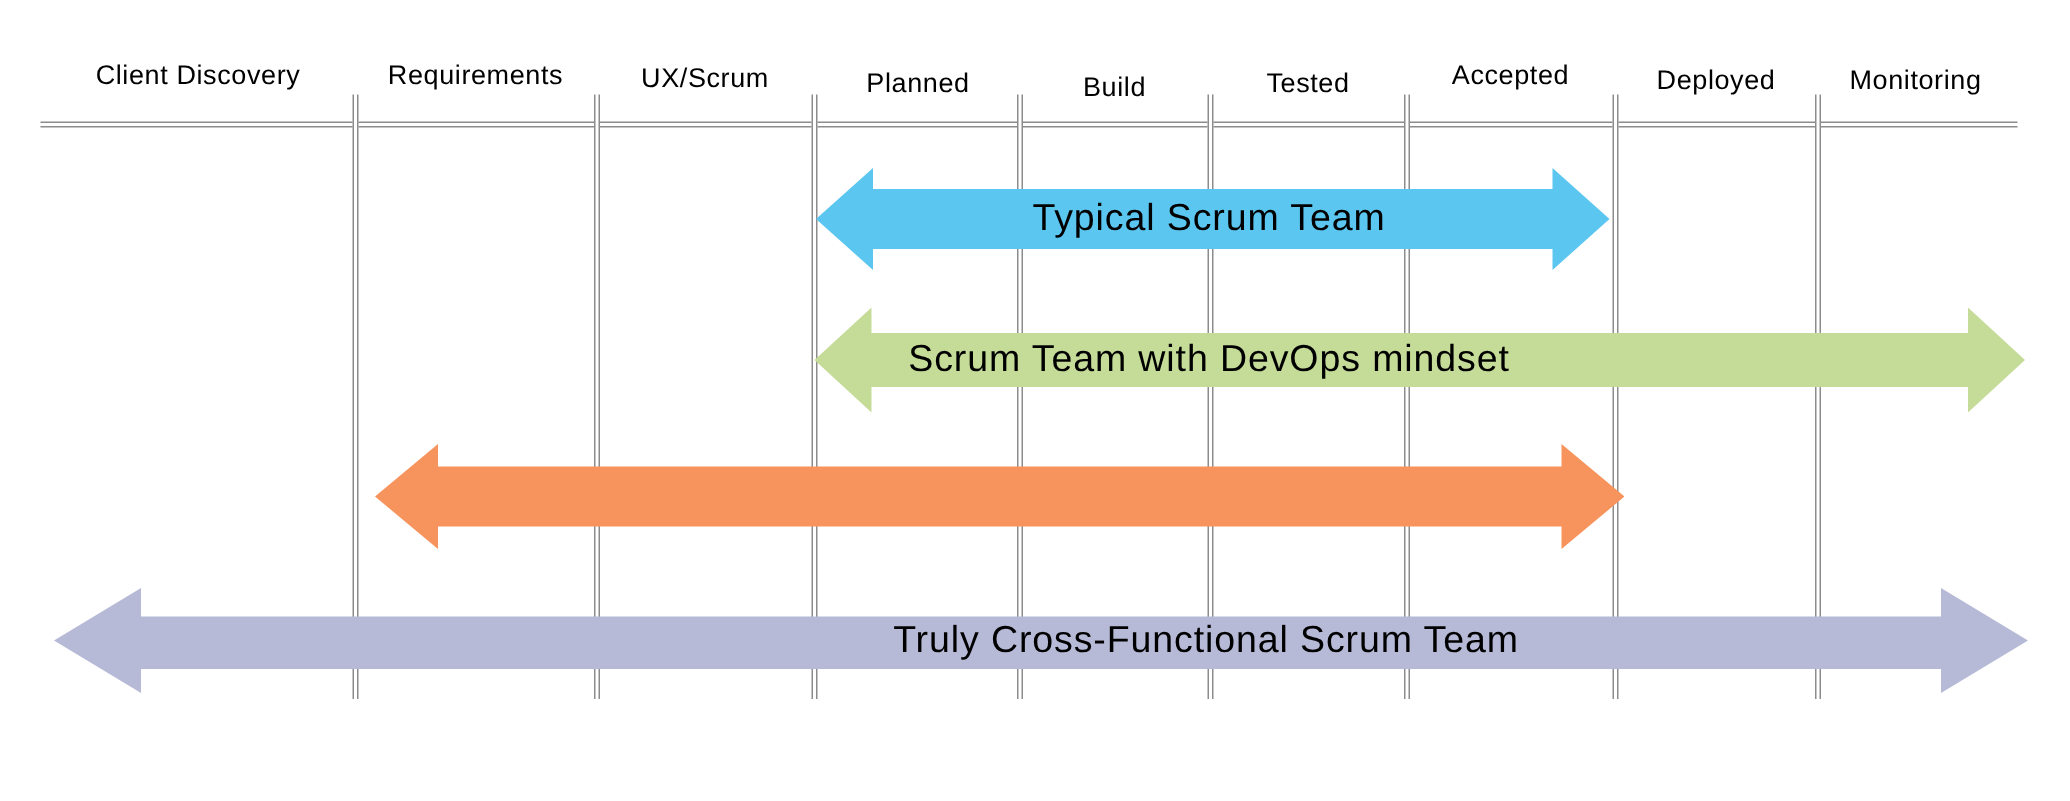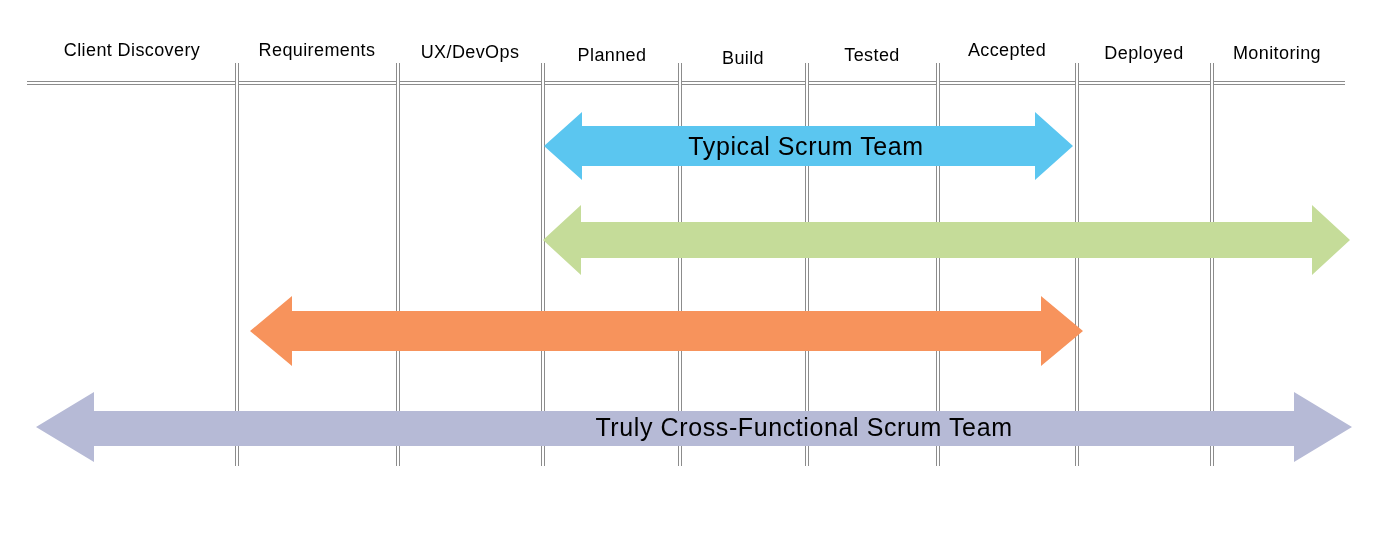--- a/index.html
+++ b/index.html
@@ -55,21 +55,21 @@
     z-index:5;
   }
 </style>
 </head>
 <body>
 
 <div id="canvas">
 
   <div class="col-header" style="left:132px; top:40px;">Client Discovery</div>
   <div class="col-header" style="left:317px; top:40px;">Requirements</div>
-  <div class="col-header" style="left:470px; top:42px;">UX/DevOps</div>
+  <div class="col-header" style="left:470px; top:42px;">UX/Scrum</div>
   <div class="col-header" style="left:612px; top:45px;">Planned</div>
   <div class="col-header" style="left:743px; top:48px;">Build</div>
   <div class="col-header" style="left:872px; top:45px;">Tested</div>
   <div class="col-header" style="left:1007px; top:40px;">Accepted</div>
   <div class="col-header" style="left:1144px; top:43px;">Deployed</div>
   <div class="col-header" style="left:1277px; top:43px;">Monitoring</div>
 
   <div class="hline"></div>
 
   <div class="vline" style="left:235px;"></div>
@@ -82,20 +82,21 @@
   <div class="vline" style="left:1210px;"></div>
 
   <svg class="arrow-svg" style="left:544px; top:112px;" width="529" height="68" viewBox="0 0 529 68">
     <polygon points="0,34 38,0 38,14 491,14 491,0 529,34 491,68 491,54 38,54 38,68" fill="#5bc6f0"></polygon>
   </svg>
   <div class="arrow-label" style="left:806px; top:146px;">Typical Scrum Team</div>
 
   <svg class="arrow-svg" style="left:543px; top:205px;" width="807" height="70" viewBox="0 0 807 70">
     <polygon points="0,35 38,0 38,17 769,17 769,0 807,35 769,70 769,53 38,53 38,70" fill="#c5dc99"></polygon>
   </svg>
+  <div class="arrow-label" style="left:806px; top:240px;">Scrum Team with DevOps mindset</div>
 
   <svg class="arrow-svg" style="left:250px; top:296px;" width="833" height="70" viewBox="0 0 833 70">
     <polygon points="0,35 42,0 42,15 791,15 791,0 833,35 791,70 791,55 42,55 42,70" fill="#f7935c"></polygon>
   </svg>
 
   <svg class="arrow-svg" style="left:36px; top:392px;" width="1316" height="70" viewBox="0 0 1316 70">
     <polygon points="0,35 58,0 58,19 1258,19 1258,0 1316,35 1258,70 1258,54 58,54 58,70" fill="#b6bad6"></polygon>
   </svg>
   <div class="arrow-label" style="left:804px; top:427px;">Truly Cross-Functional Scrum Team</div>
 

